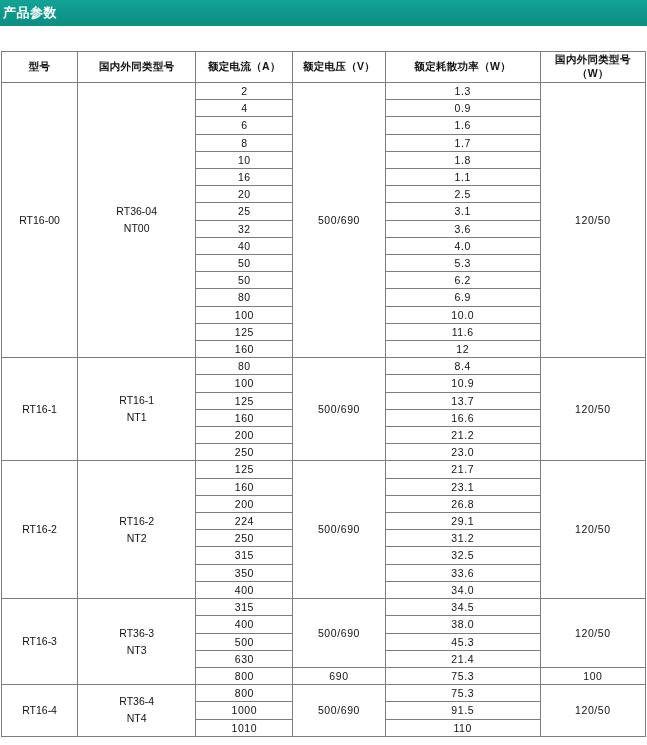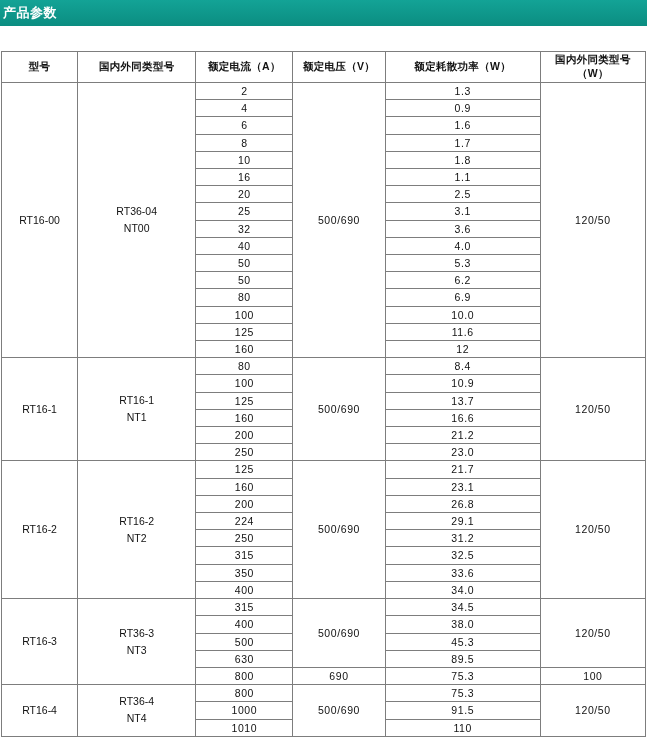--- a/index.html
+++ b/index.html
@@ -262,21 +262,21 @@
         <tr>
           <td class="row-cell num">400</td>
           <td class="row-cell num">38.0</td>
         </tr>
         <tr>
           <td class="row-cell num">500</td>
           <td class="row-cell num">45.3</td>
         </tr>
         <tr>
           <td class="row-cell num">630</td>
-          <td class="row-cell num">89.5</td>
+          <td class="row-cell num">21.4</td>
         </tr>
         <tr>
           <td class="row-cell num">800</td>
           <td class="row-cell num">690</td>
           <td class="row-cell num">75.3</td>
           <td class="row-cell num">100</td>
         </tr>
         <tr>
           <td class="group-cell" rowspan="3">RT16-4</td>
           <td class="group-cell" rowspan="3">

